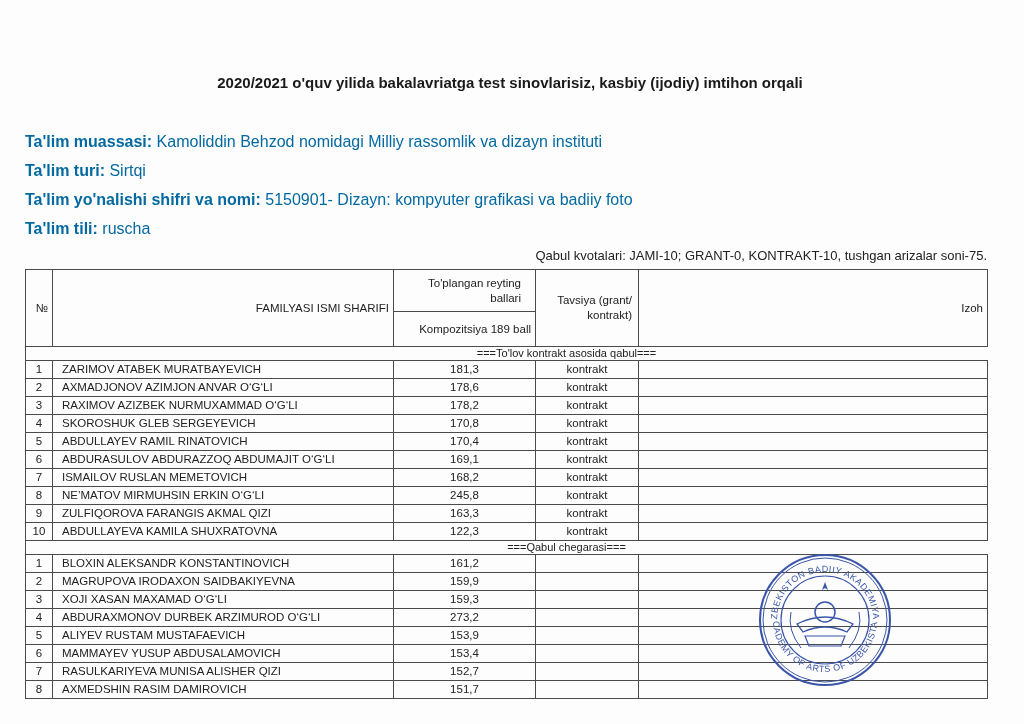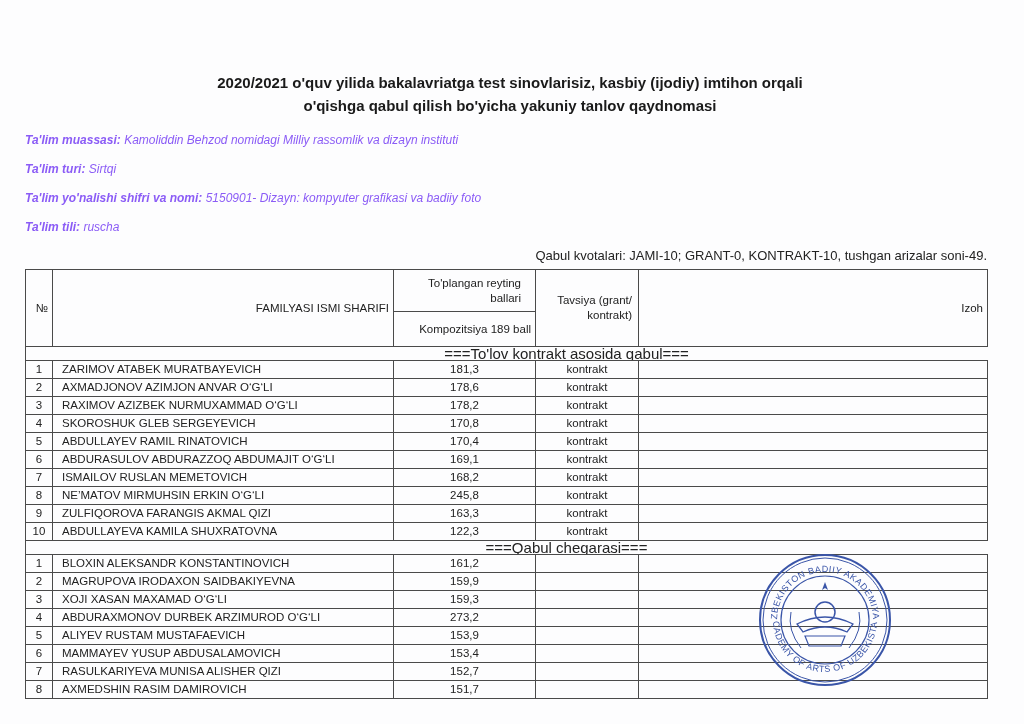--- a/index.html
+++ b/index.html
@@ -10,23 +10,22 @@
       color: #1e1e1e;
       position: relative;
     }
     .page { position: absolute; left: 0; top: 9px; width: 1024px; height: 724px; }
     .title {
       position: absolute; left: 150px; top: 62px; width: 720px;
       text-align: center; font-weight: bold; font-size: 15px; line-height: 23px;
       color: #1a1a1a;
     }
     .meta-line {
-      position: absolute; left: 25px; font-size: 12px; color: #8b5cf6;
+      position: absolute; left: 25px; font-size: 16px; color: #0369a1;
       white-space: nowrap;
-      font-style: italic;
     }
     .meta-line b { font-weight: bold; }
     .quota {
       position: absolute; right: 37px; top: 239px; font-size: 13px; color: #222;
       white-space: nowrap;
     }
     table.tbl {
       position: absolute; left: 25px; top: 260px;
       border-collapse: collapse; width: 962px;
       font-size: 11.5px; table-layout: fixed;
@@ -35,56 +34,55 @@
       border: 1.3px solid #4a4a4a; padding: 0 4px;
       font-weight: normal; color: #222; overflow: hidden; white-space: nowrap;
     }
     .tbl th { text-align: right; font-size: 11.5px; line-height: 15px; }
     .tbl tr.data td { height: 17px; line-height: 17px; }
     .tbl td.num { text-align: center; padding: 0; }
     .tbl td.name { text-align: left; padding-left: 9px; }
     .tbl td.score { text-align: center; }
     .tbl td.tavsiya { text-align: center; }
     .tbl tr.section td {
-      height: 13px; line-height: 13px; font-size: 15px; text-align: center;
+      height: 13px; line-height: 13px; font-size: 11px; text-align: center;
       border-right-color: transparent; padding: 0;
     }
     .tbl tr.section td.section-label { padding-left: 120px; }
     .stamp {
       position: absolute; left: 757px; top: 543px; width: 136px; height: 136px;
     }
   </style>
 </head>
 <body>
 
 <div class="page">
 
   <div class="title">
     <div>2020/2021 o'quv yilida bakalavriatga test sinovlarisiz, kasbiy (ijodiy) imtihon orqali</div>
-    <div>o'qishga qabul qilish bo'yicha yakuniy tanlov qaydnomasi</div>
   </div>
 
   <div class="meta-line" style="top:124px">
     <b>Ta'lim muassasi:</b>
     <span>Kamoliddin Behzod nomidagi Milliy rassomlik va dizayn instituti</span>
   </div>
   <div class="meta-line" style="top:153px">
     <b>Ta'lim  turi:</b>
     <span>Sirtqi</span>
   </div>
   <div class="meta-line" style="top:182px">
     <b>Ta'lim yo'nalishi shifri va nomi:</b>
     <span>5150901- Dizayn: kompyuter grafikasi va badiiy foto</span>
   </div>
   <div class="meta-line" style="top:211px">
     <b>Ta'lim tili:</b>
     <span>ruscha</span>
   </div>
 
-  <div class="quota">Qabul kvotalari:  JAMI-10;  GRANT-0,  KONTRAKT-10, tushgan arizalar soni-49.</div>
+  <div class="quota">Qabul kvotalari:  JAMI-10;  GRANT-0,  KONTRAKT-10, tushgan arizalar soni-75.</div>
 
   <table class="tbl">
     <colgroup>
       <col style="width:27px">
       <col style="width:341px">
       <col style="width:142px">
       <col style="width:103px">
       <col style="width:349px">
     </colgroup>
     <tbody>

